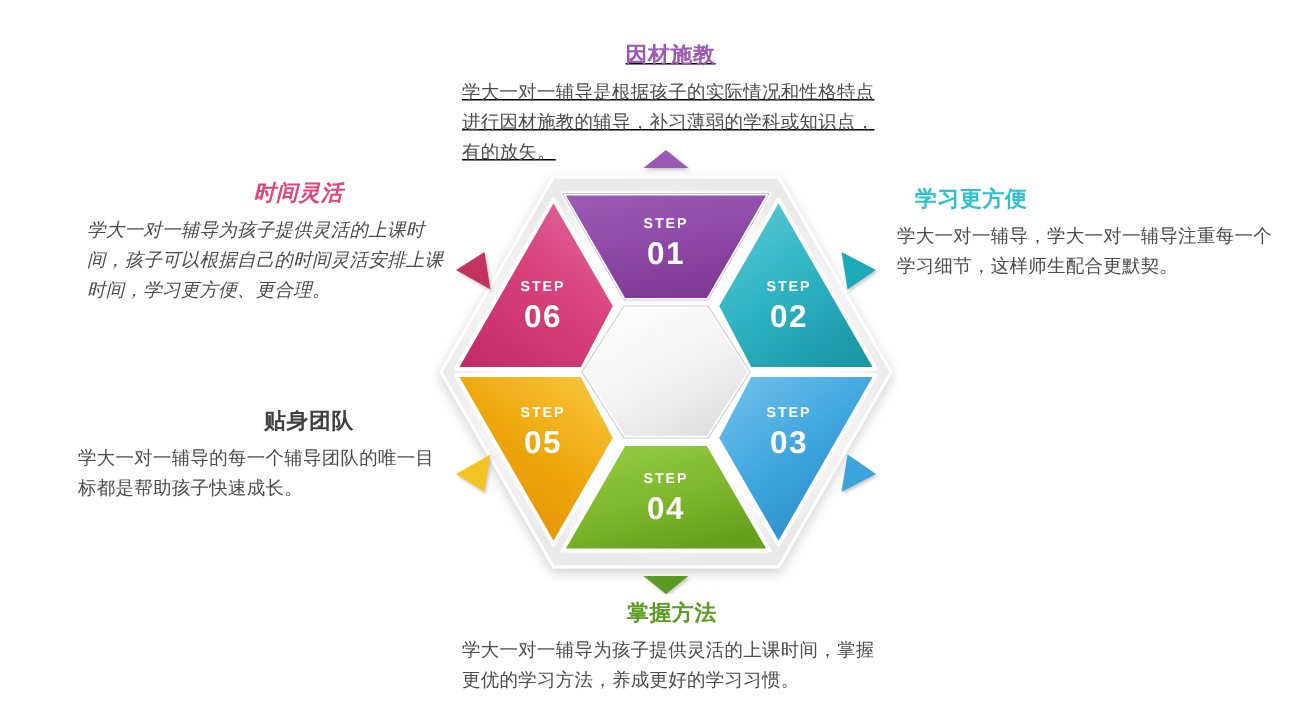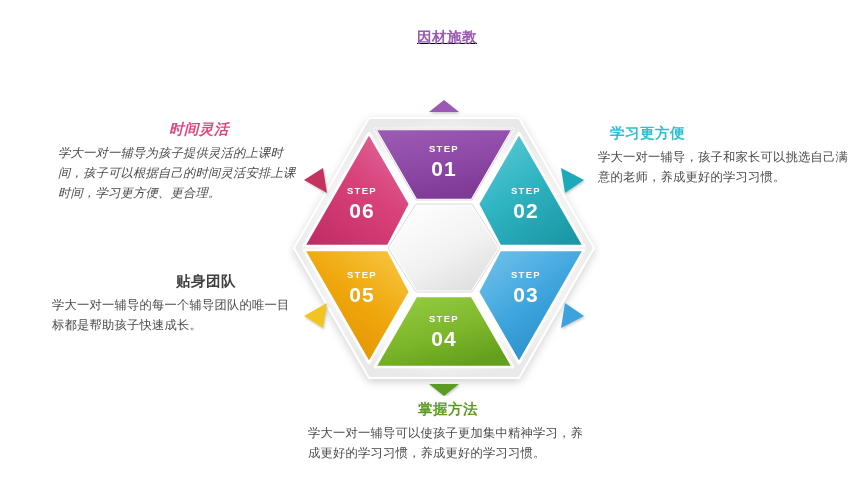--- a/index.html
+++ b/index.html
@@ -86,31 +86,32 @@
     fill: #ffffff;
   }
 </style>
 </head>
 <body>
 
 <div id="stage">
 
   <div class="block" id="blk-top">
     <div class="b-title" style="color: rgb(155, 88, 181);">因材施教</div>
+    <div class="b-body">学大一对一辅导是根据孩子的实际情况和性格特点进行因材施教的辅导，补习薄弱的学科或知识点，有的放矢。</div>
   </div>
 
   <div class="block" id="blk-right-top">
     <div class="b-title" style="color: rgb(44, 192, 208);">学习更方便</div>
-    <div class="b-body">学大一对一辅导，孩子和家长可以挑选自己满意的老师，养成更好的学习习惯。</div>
+    <div class="b-body">学大一对一辅导，学大一对一辅导注重每一个学习细节，这样师生配合更默契。</div>
   </div>
 
 
   <div class="block" id="blk-bottom">
     <div class="b-title" style="color: rgb(90, 156, 33);">掌握方法</div>
-    <div class="b-body">学大一对一辅导可以使孩子更加集中精神学习，养成更好的学习习惯，养成更好的学习习惯。</div>
+    <div class="b-body">学大一对一辅导为孩子提供灵活的上课时间，掌握更优的学习方法，养成更好的学习习惯。</div>
   </div>
 
   <div class="block" id="blk-left-bot">
     <div class="b-title" style="color: #404040;">贴身团队</div>
     <div class="b-body">学大一对一辅导的每一个辅导团队的唯一目标都是帮助孩子快速成长。</div>
   </div>
 
   <div class="block" id="blk-left-top">
     <div class="b-title" style="color: rgb(224, 69, 127);">时间灵活</div>
     <div class="b-body">学大一对一辅导为孩子提供灵活的上课时间，孩子可以根据自己的时间灵活安排上课时间，学习更方便、更合理。</div>

